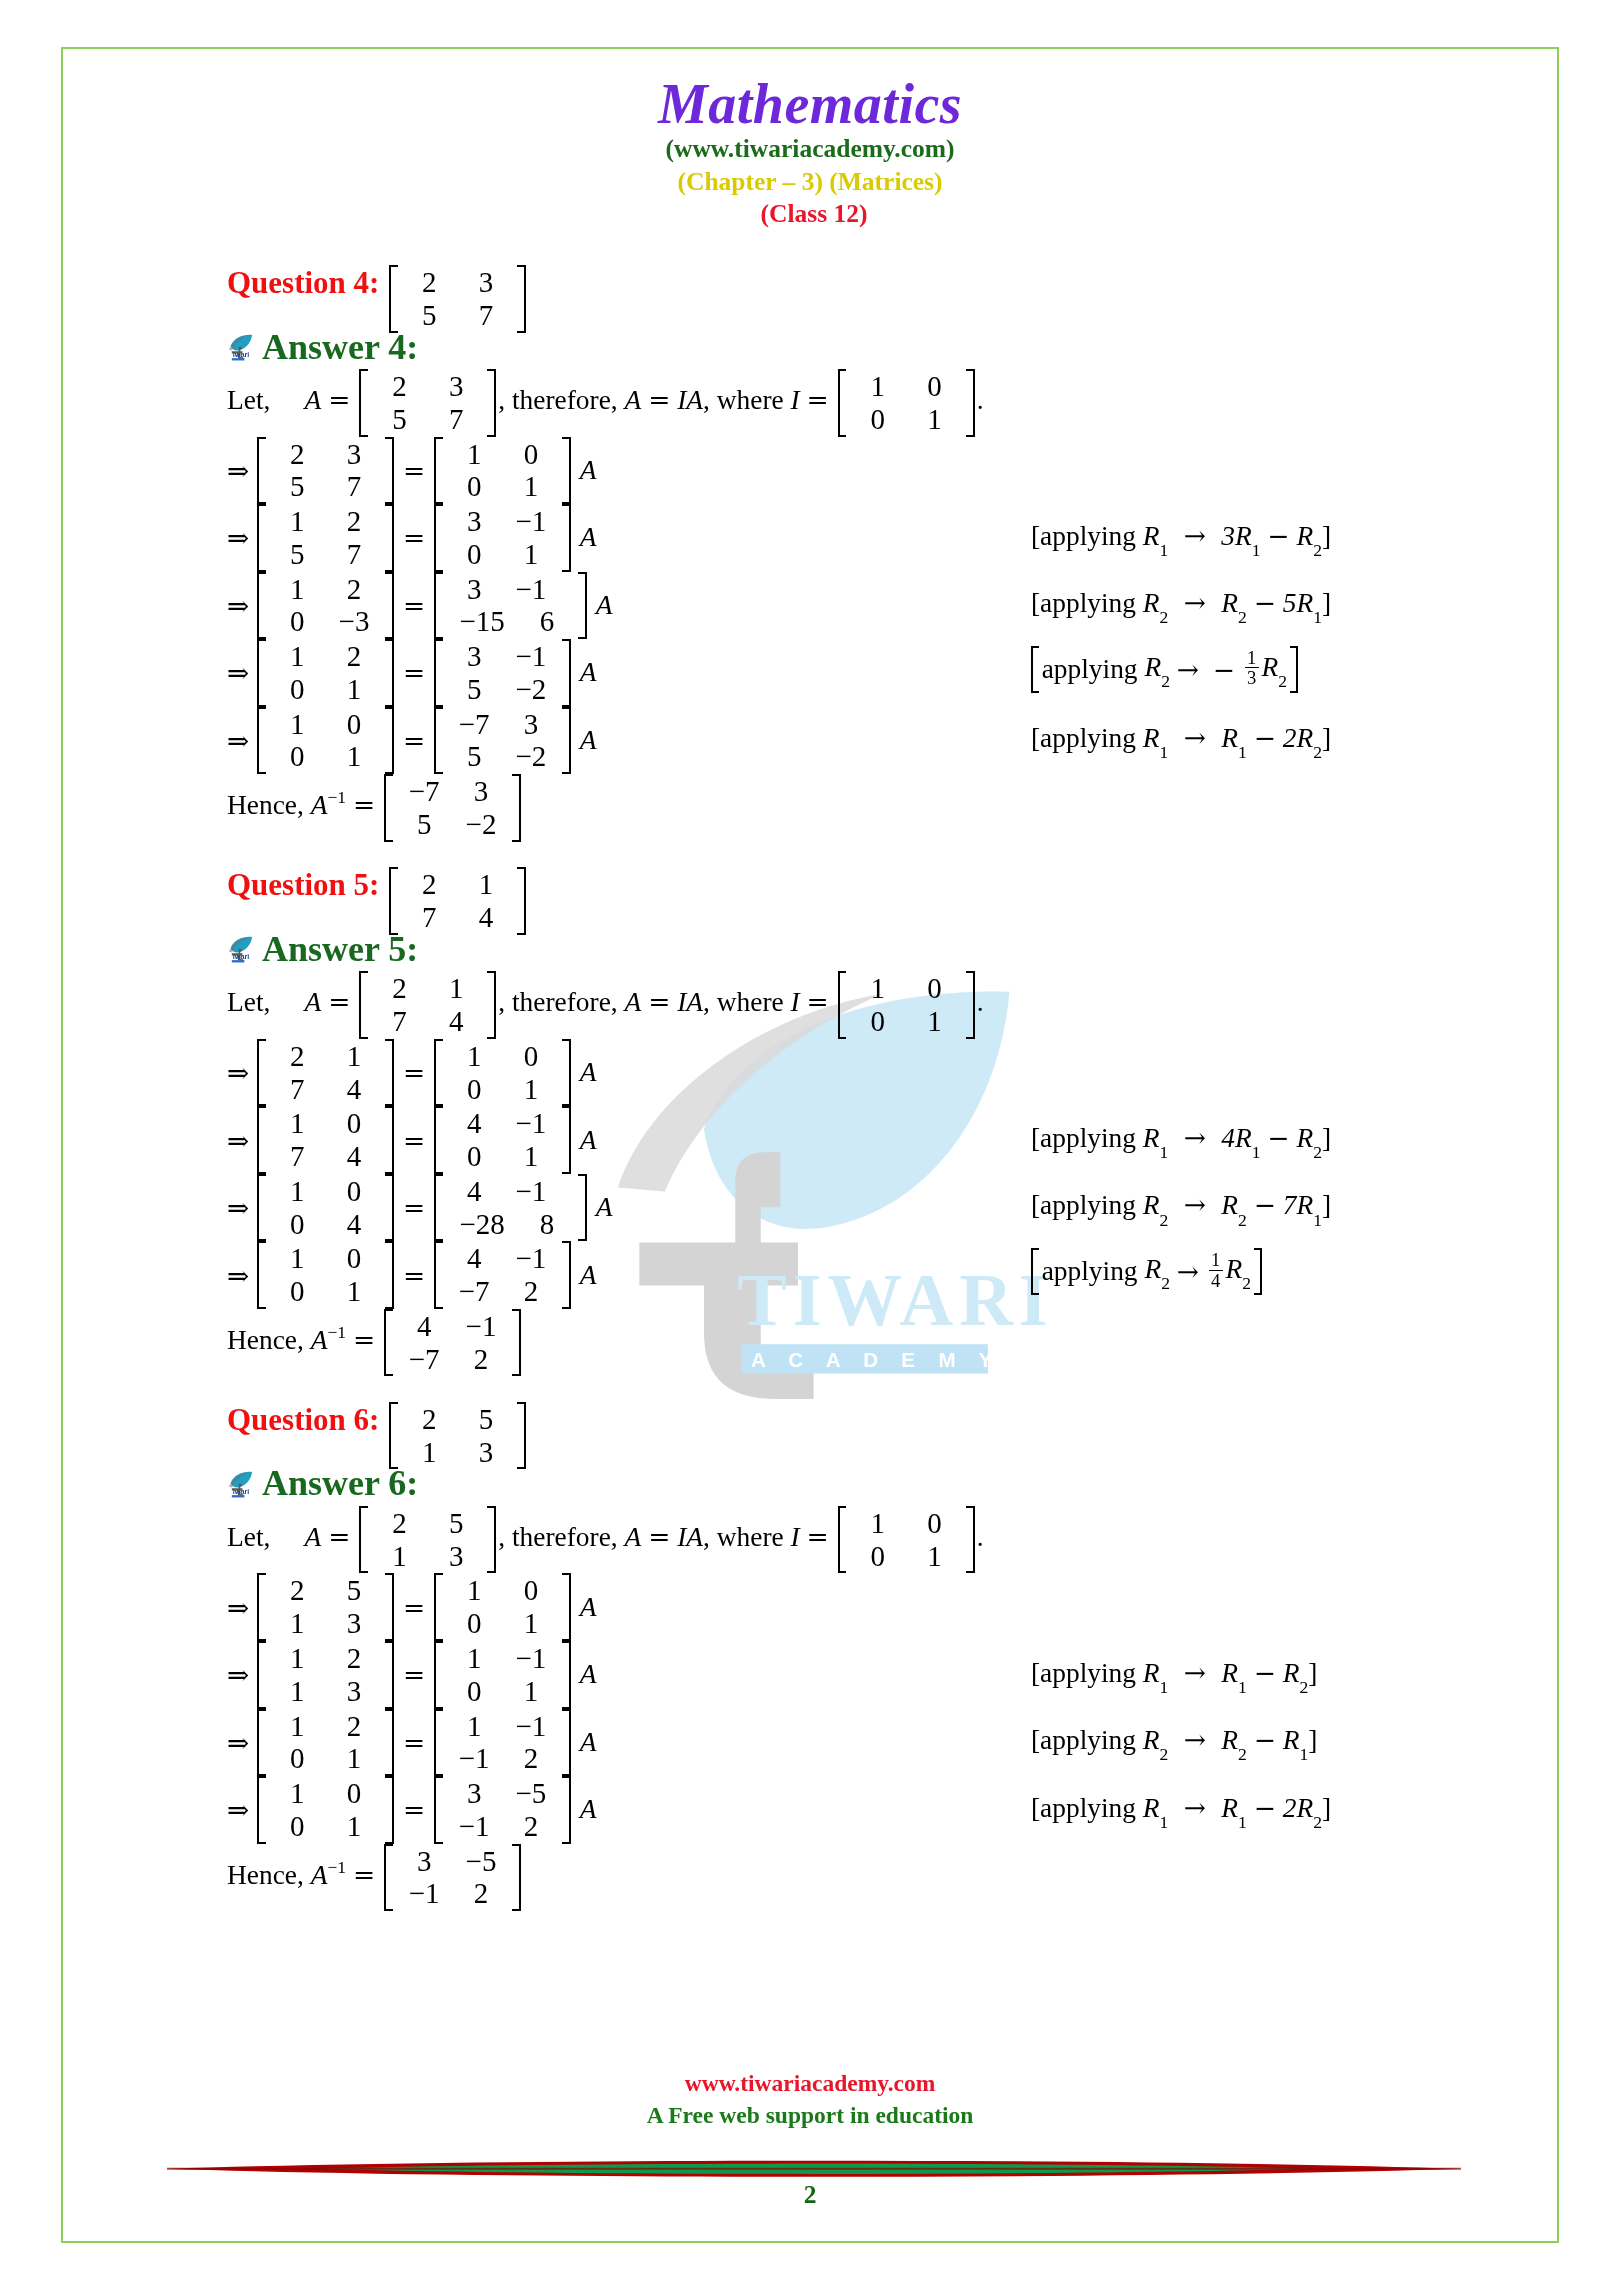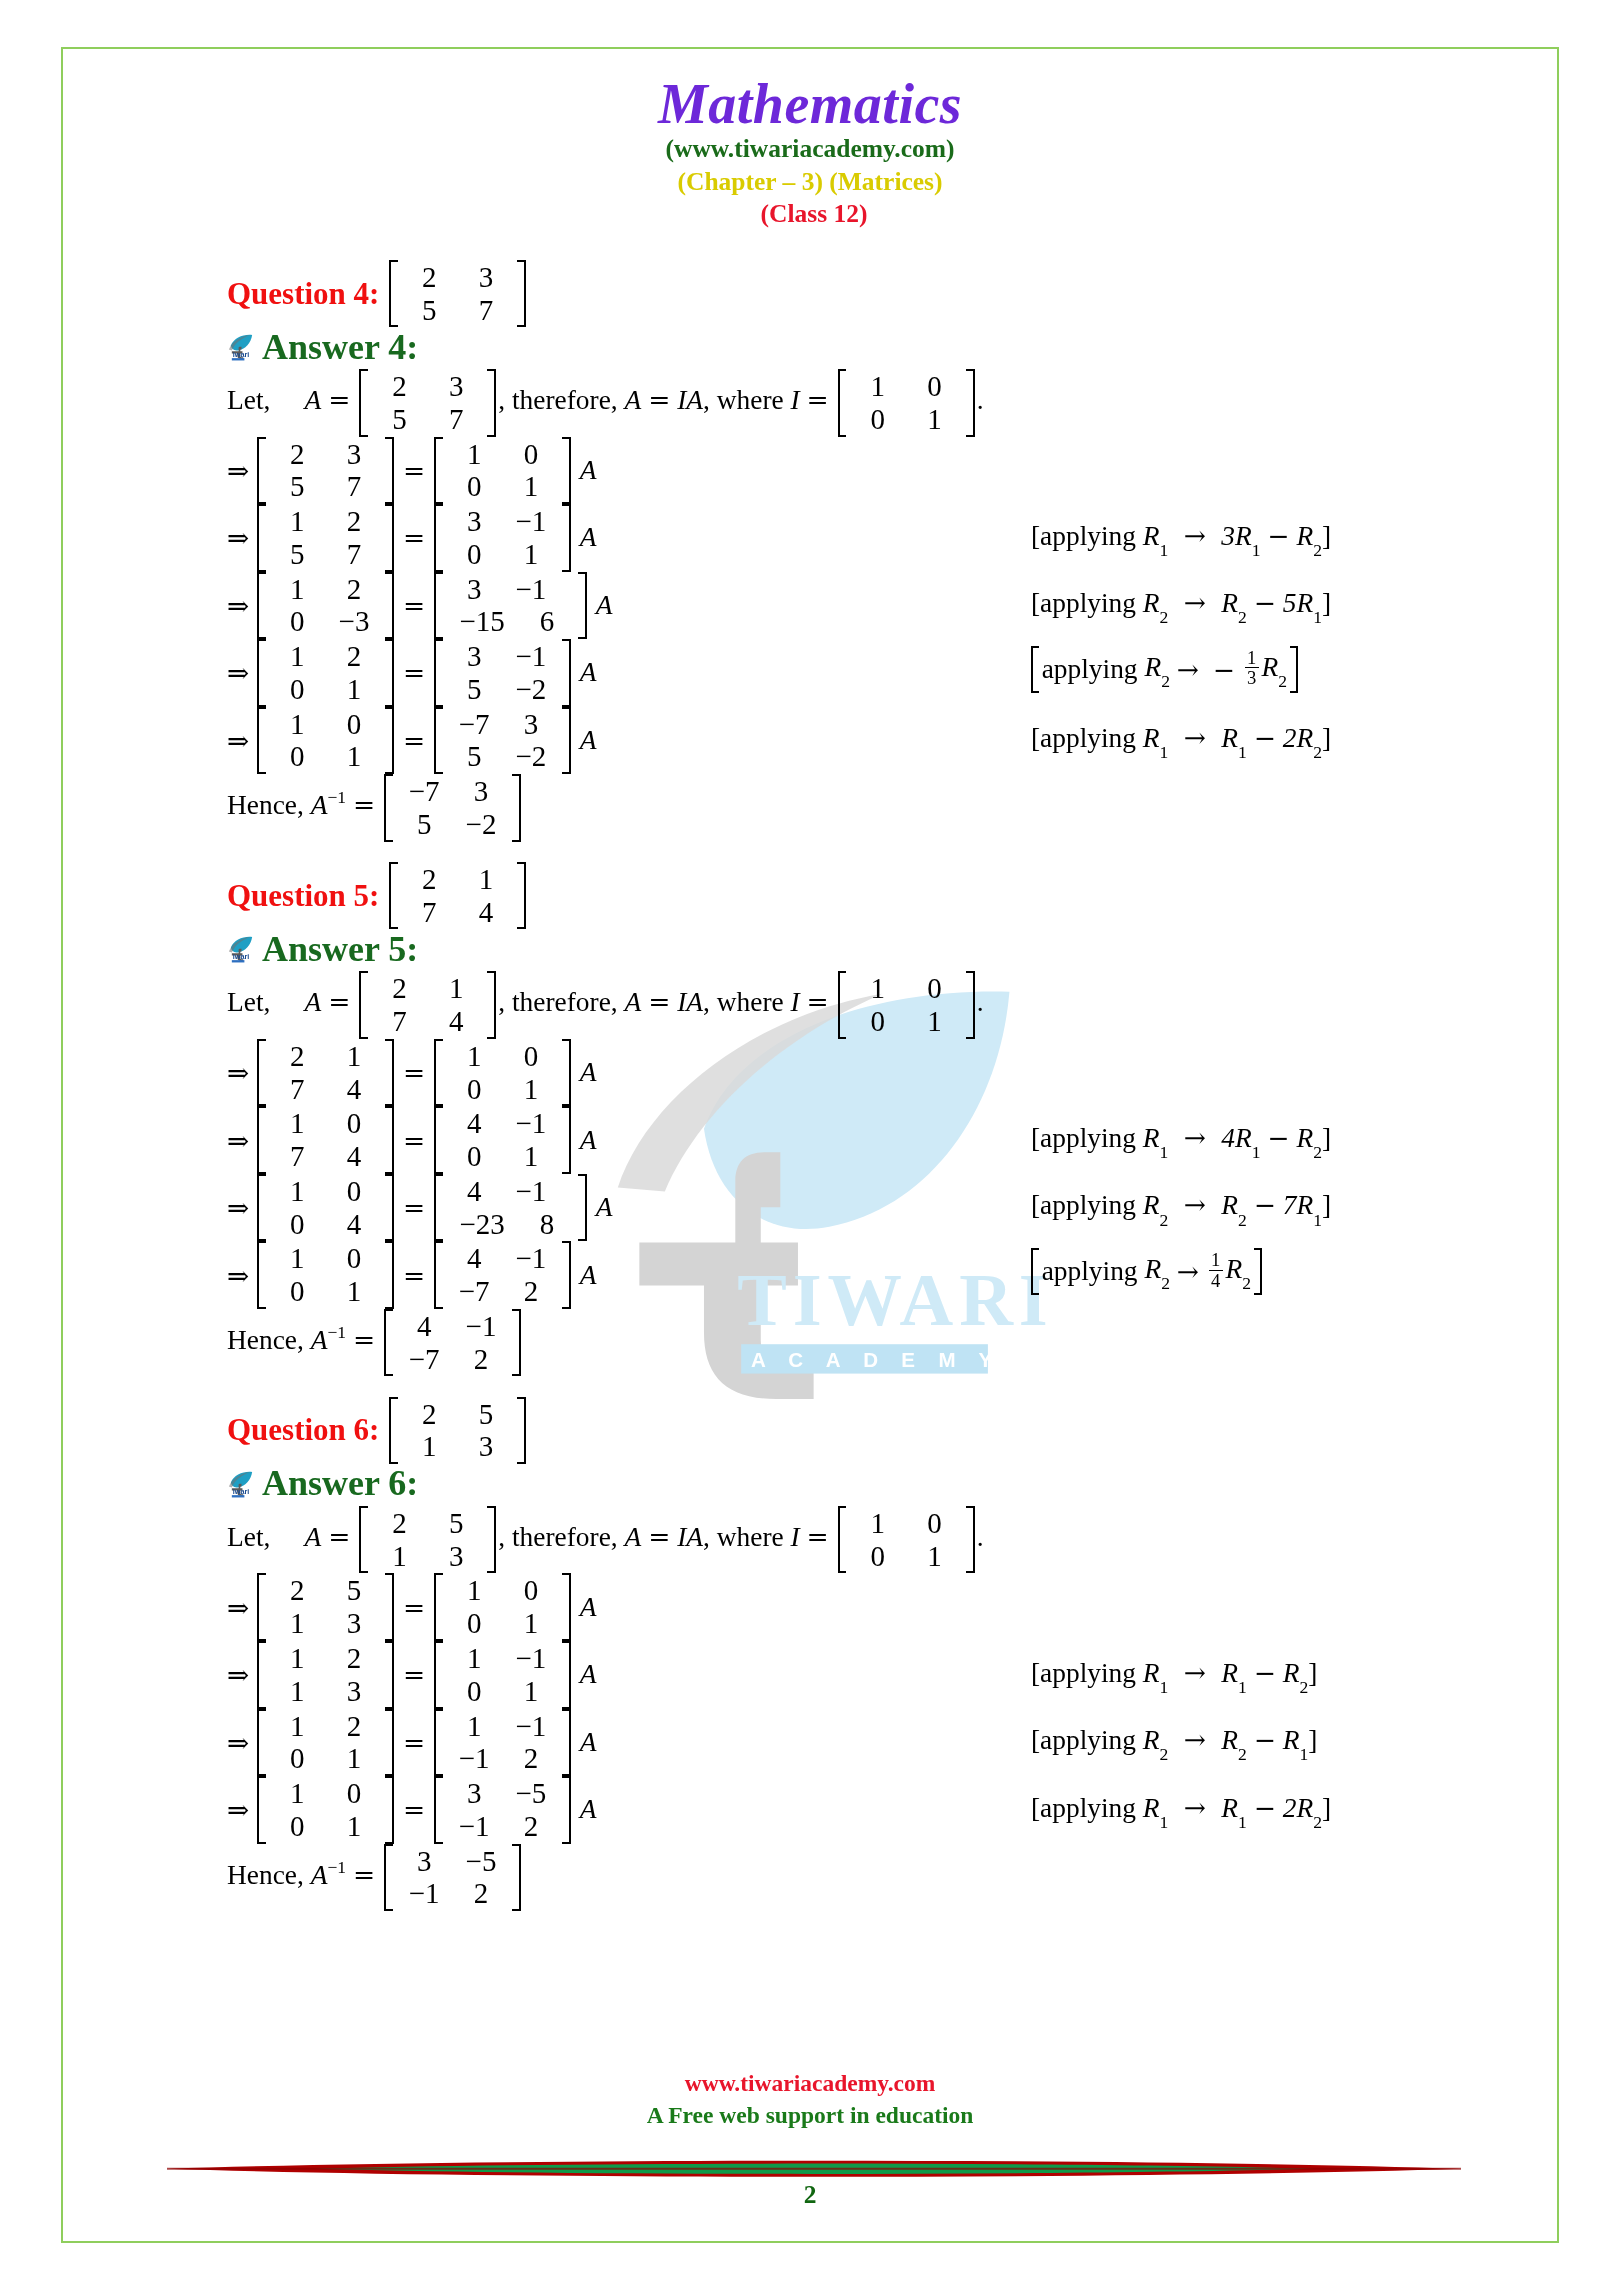--- a/index.html
+++ b/index.html
@@ -91,21 +91,21 @@
     position: absolute;
     left: 227px;
     top: 265px;
     width: 1176px;
     z-index: 2;
   }
 
   
   .qrow {
     display: flex;
-    align-items: center;
+    align-items: flex-start;
     height: 57px;
   }
   .q-label {
     font-family: "Liberation Serif", serif;
     font-weight: bold;
     font-size: 31px;
     color: #f01010;
     white-space: nowrap;
     margin-right: 7.8px;
   }
@@ -775,21 +775,21 @@
           </span>
           <span class="op">=</span>
           <span class="matrix">
             <span class="mbracket left"></span>
             <span class="mbody">
               <span class="mrow">
                 <span class="mcell">4</span>
                 <span class="mcell">−1</span>
               </span>
               <span class="mrow">
-                <span class="mcell wide">−23</span>
+                <span class="mcell wide">−28</span>
                 <span class="mcell">8</span>
               </span>
             </span>
             <span class="mbracket right"></span>
           </span>
           <span class="mi">&nbsp;A</span>
         </span>
         <span class="step-note"><span><span class="txt">[applying </span><span><span class="mi">R</span><span class="sub">2</span></span><span class="op"> → </span><span><span class="mi">R</span><span class="sub">2</span></span><span class="op">−</span><span><span class="mi">7R</span><span class="sub">1</span></span><span class="txt">]</span></span></span>
       </div>
       <div class="step step-wrap">

